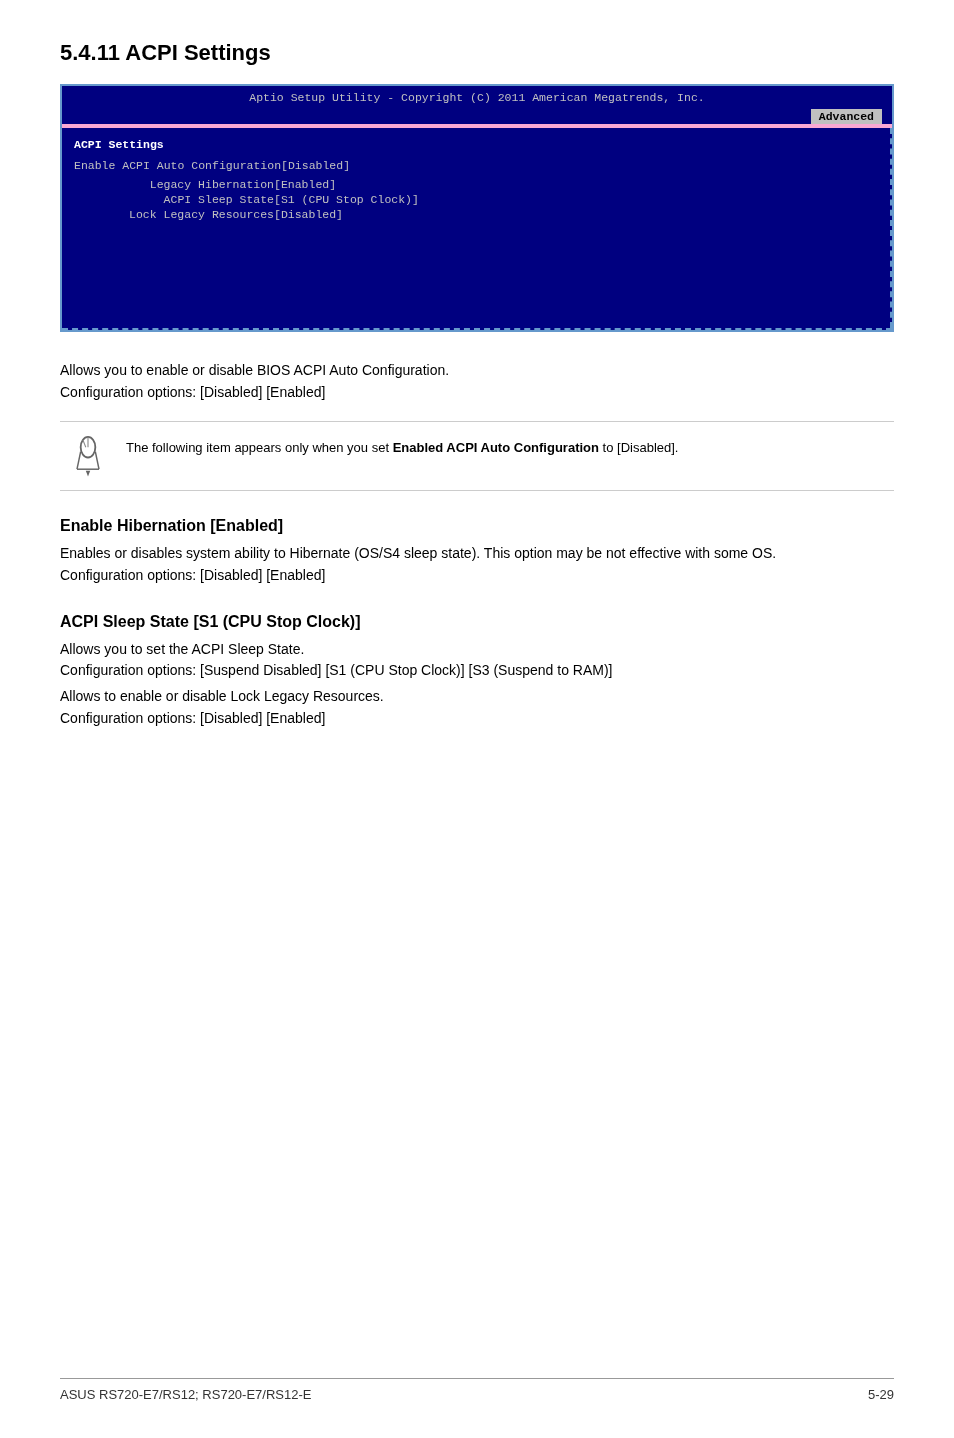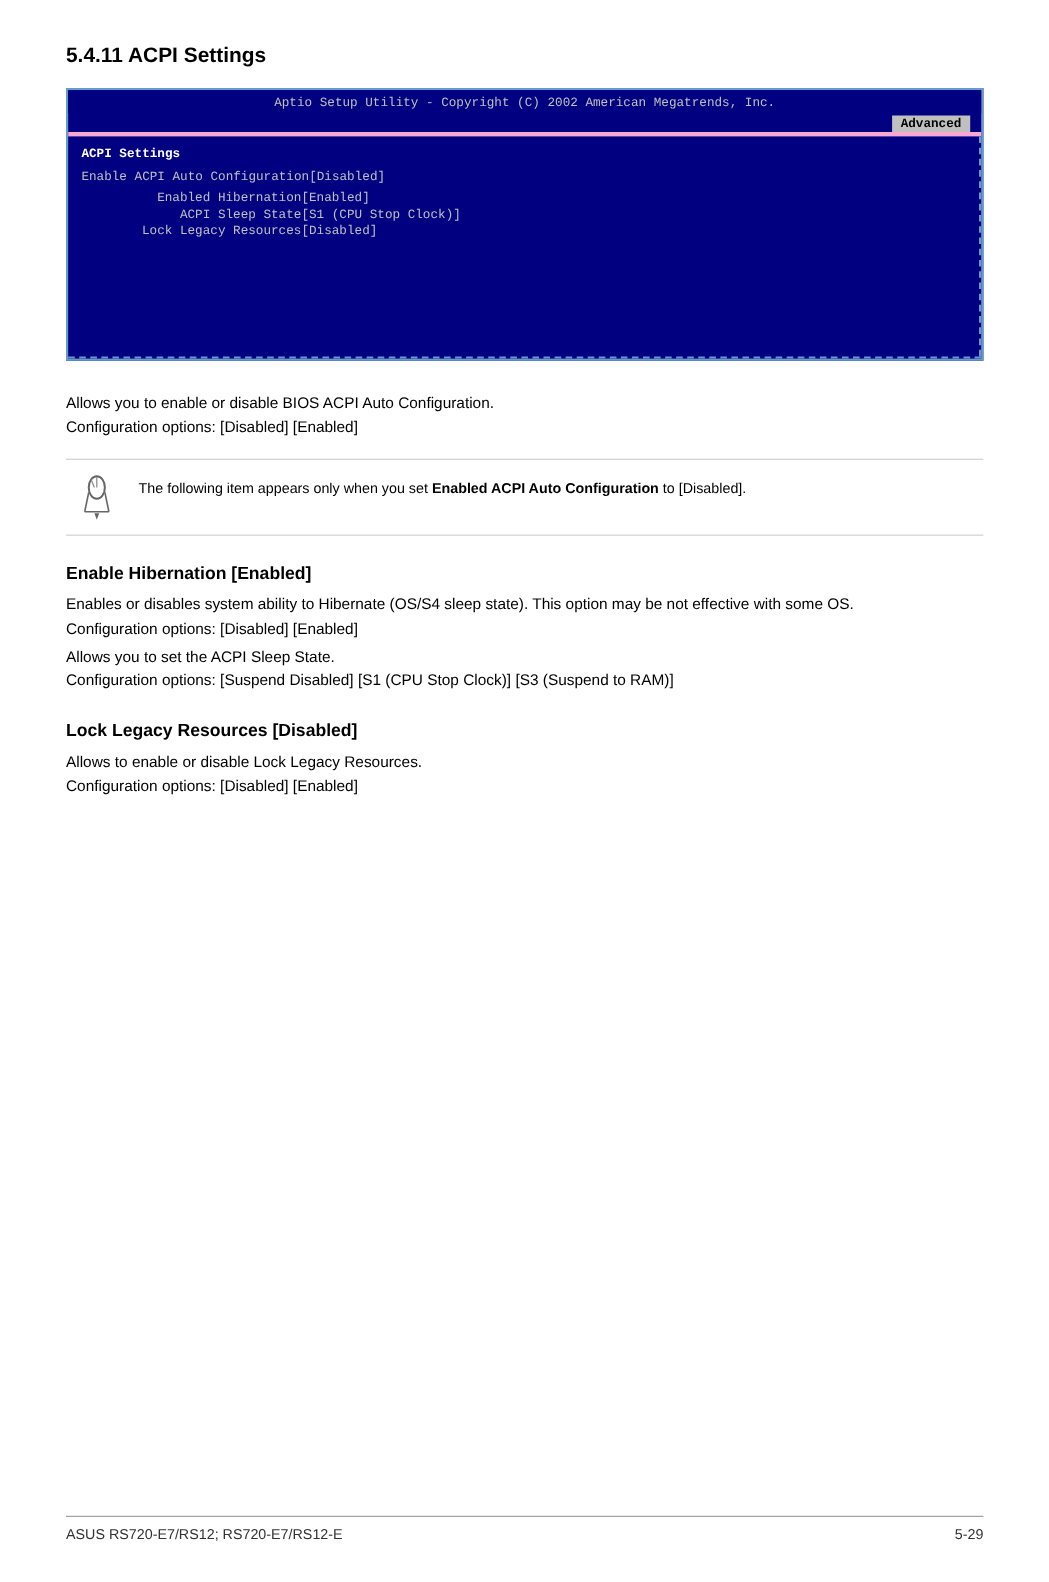--- a/index.html
+++ b/index.html
@@ -7,21 +7,21 @@
       font-family: Arial, Helvetica, sans-serif;
       font-size: 14px;
       background: #fff;
       color: #000;
       width: 954px;
       min-height: 1438px;
       padding: 40px 60px 40px 60px;
     }
 
     .page-title {
-      font-size: 19px;
+      font-size: 22px;
       font-weight: bold;
       margin-bottom: 18px;
     }
 
     
     .bios-screen {
       border: 2px solid #6699cc;
       background: #000080;
       color: #c0c0c0;
       font-family: 'Courier New', Courier, monospace;
@@ -175,34 +175,34 @@
       width: 44px;
       height: 44px;
     }
   </style>
 </head>
 <body>
 
 <h1 class="page-title">5.4.11   ACPI Settings</h1>
 
 <div class="bios-screen">
-  <div class="bios-header">Aptio Setup Utility - Copyright (C) 2002 American Megatrends, Inc.</div>
+  <div class="bios-header">Aptio Setup Utility - Copyright (C) 2011 American Megatrends, Inc.</div>
   <div class="bios-tabs">
     <div class="bios-tab">Advanced</div>
   </div>
   <div class="bios-body">
     <div class="bios-main">
       <div class="bios-section-title">ACPI Settings</div>
       <div class="bios-row">
         <span class="bios-row-label">Enable ACPI Auto Configuration</span>
         <span class="bios-row-value">[Disabled]</span>
       </div>
       <div class="bios-group">
         <div class="bios-row">
-          <span class="bios-row-label">Enabled Hibernation</span>
+          <span class="bios-row-label">Legacy Hibernation</span>
           <span class="bios-row-value">[Enabled]</span>
         </div>
         <div class="bios-row">
           <span class="bios-row-label">ACPI Sleep State</span>
           <span class="bios-row-value">[S1 (CPU Stop Clock)]</span>
         </div>
         <div class="bios-row">
           <span class="bios-row-label">Lock Legacy Resources</span>
           <span class="bios-row-value">[Disabled]</span>
         </div>
@@ -240,28 +240,28 @@
 
 <div class="section">
   <div class="section-heading">Enable Hibernation [Enabled]</div>
   <div class="section-body">
     Enables or disables system ability to Hibernate (OS/S4 sleep state). This option may be not effective with some OS.<br>
     Configuration options: [Disabled] [Enabled]
   </div>
 </div>
 
 <div class="section">
+  <div class="section-heading">ACPI Sleep State [S1 (CPU Stop Clock)]</div>
   <div class="section-body">
     Allows you to set the ACPI Sleep State.<br>
     Configuration options: [Suspend Disabled] [S1 (CPU Stop Clock)] [S3 (Suspend to RAM)]
   </div>
 </div>
 
 <div class="section">
-  <div class="section-heading">Lock Legacy Resources [Disabled]</div>
   <div class="section-body">
     Allows to enable or disable Lock Legacy Resources.<br>
     Configuration options: [Disabled] [Enabled]
   </div>
 </div>
 
 <div class="page-footer">
   <span>ASUS RS720-E7/RS12; RS720-E7/RS12-E</span>
   <span>5-29</span>
 </div>

